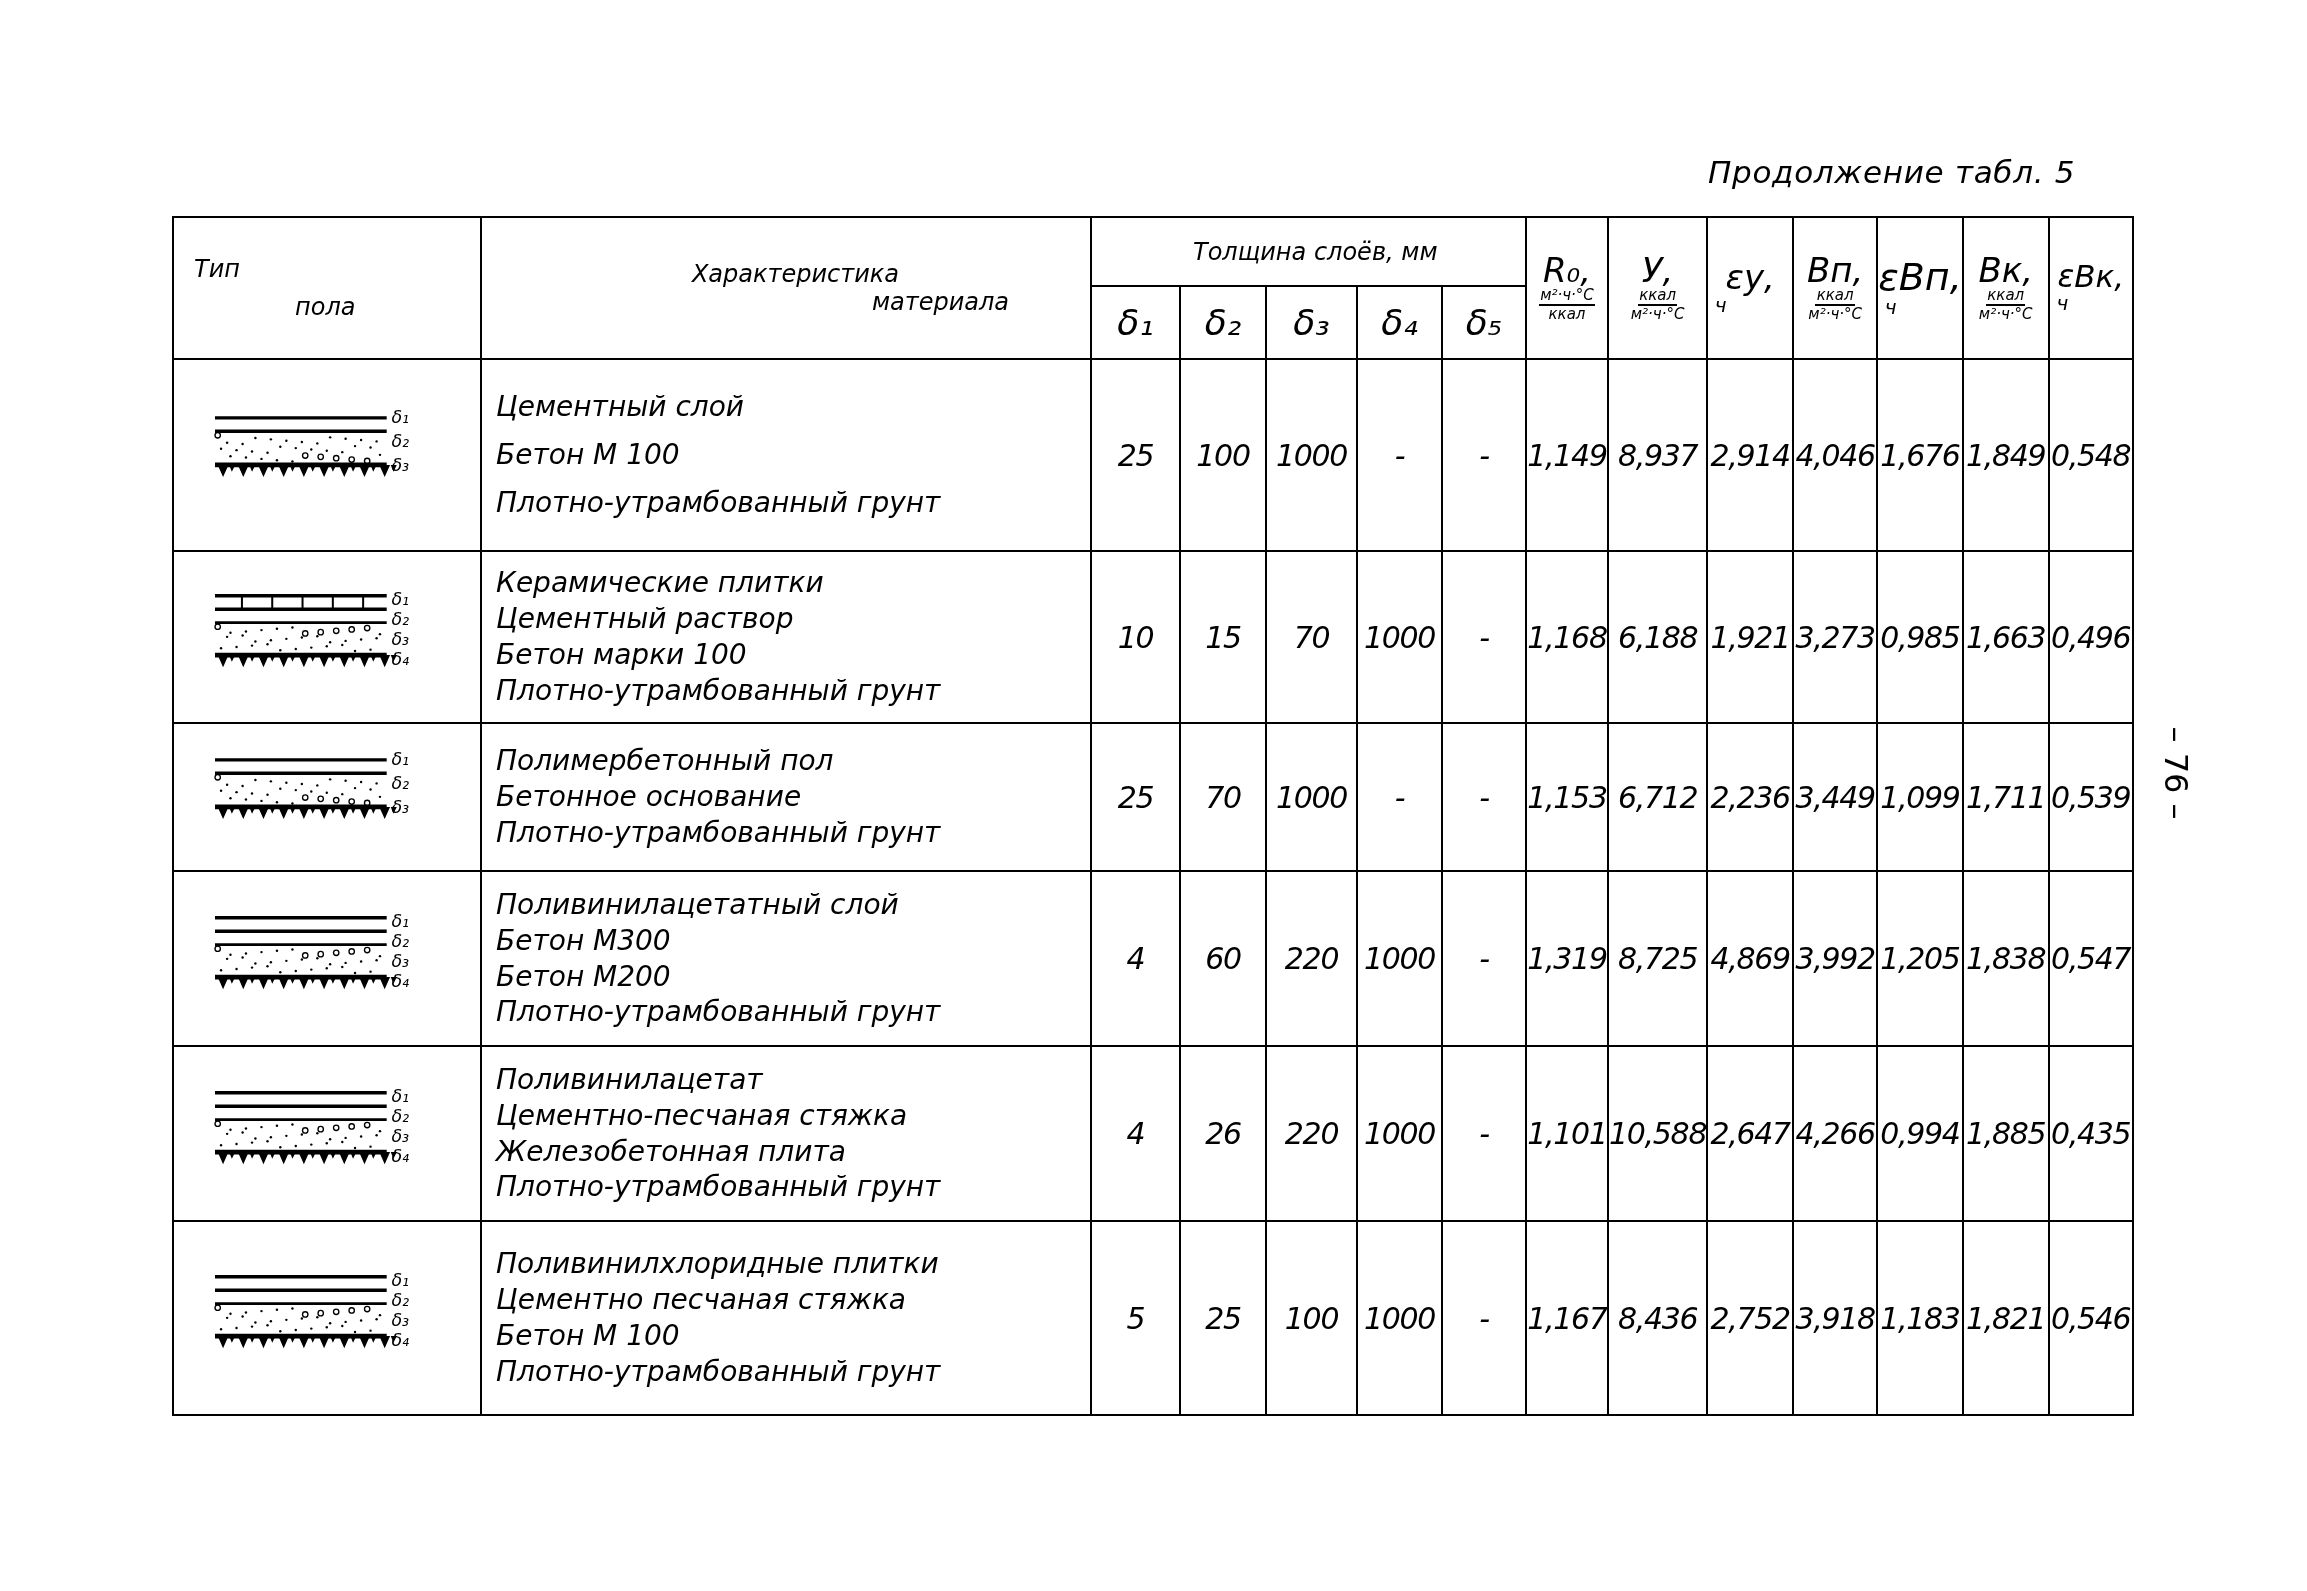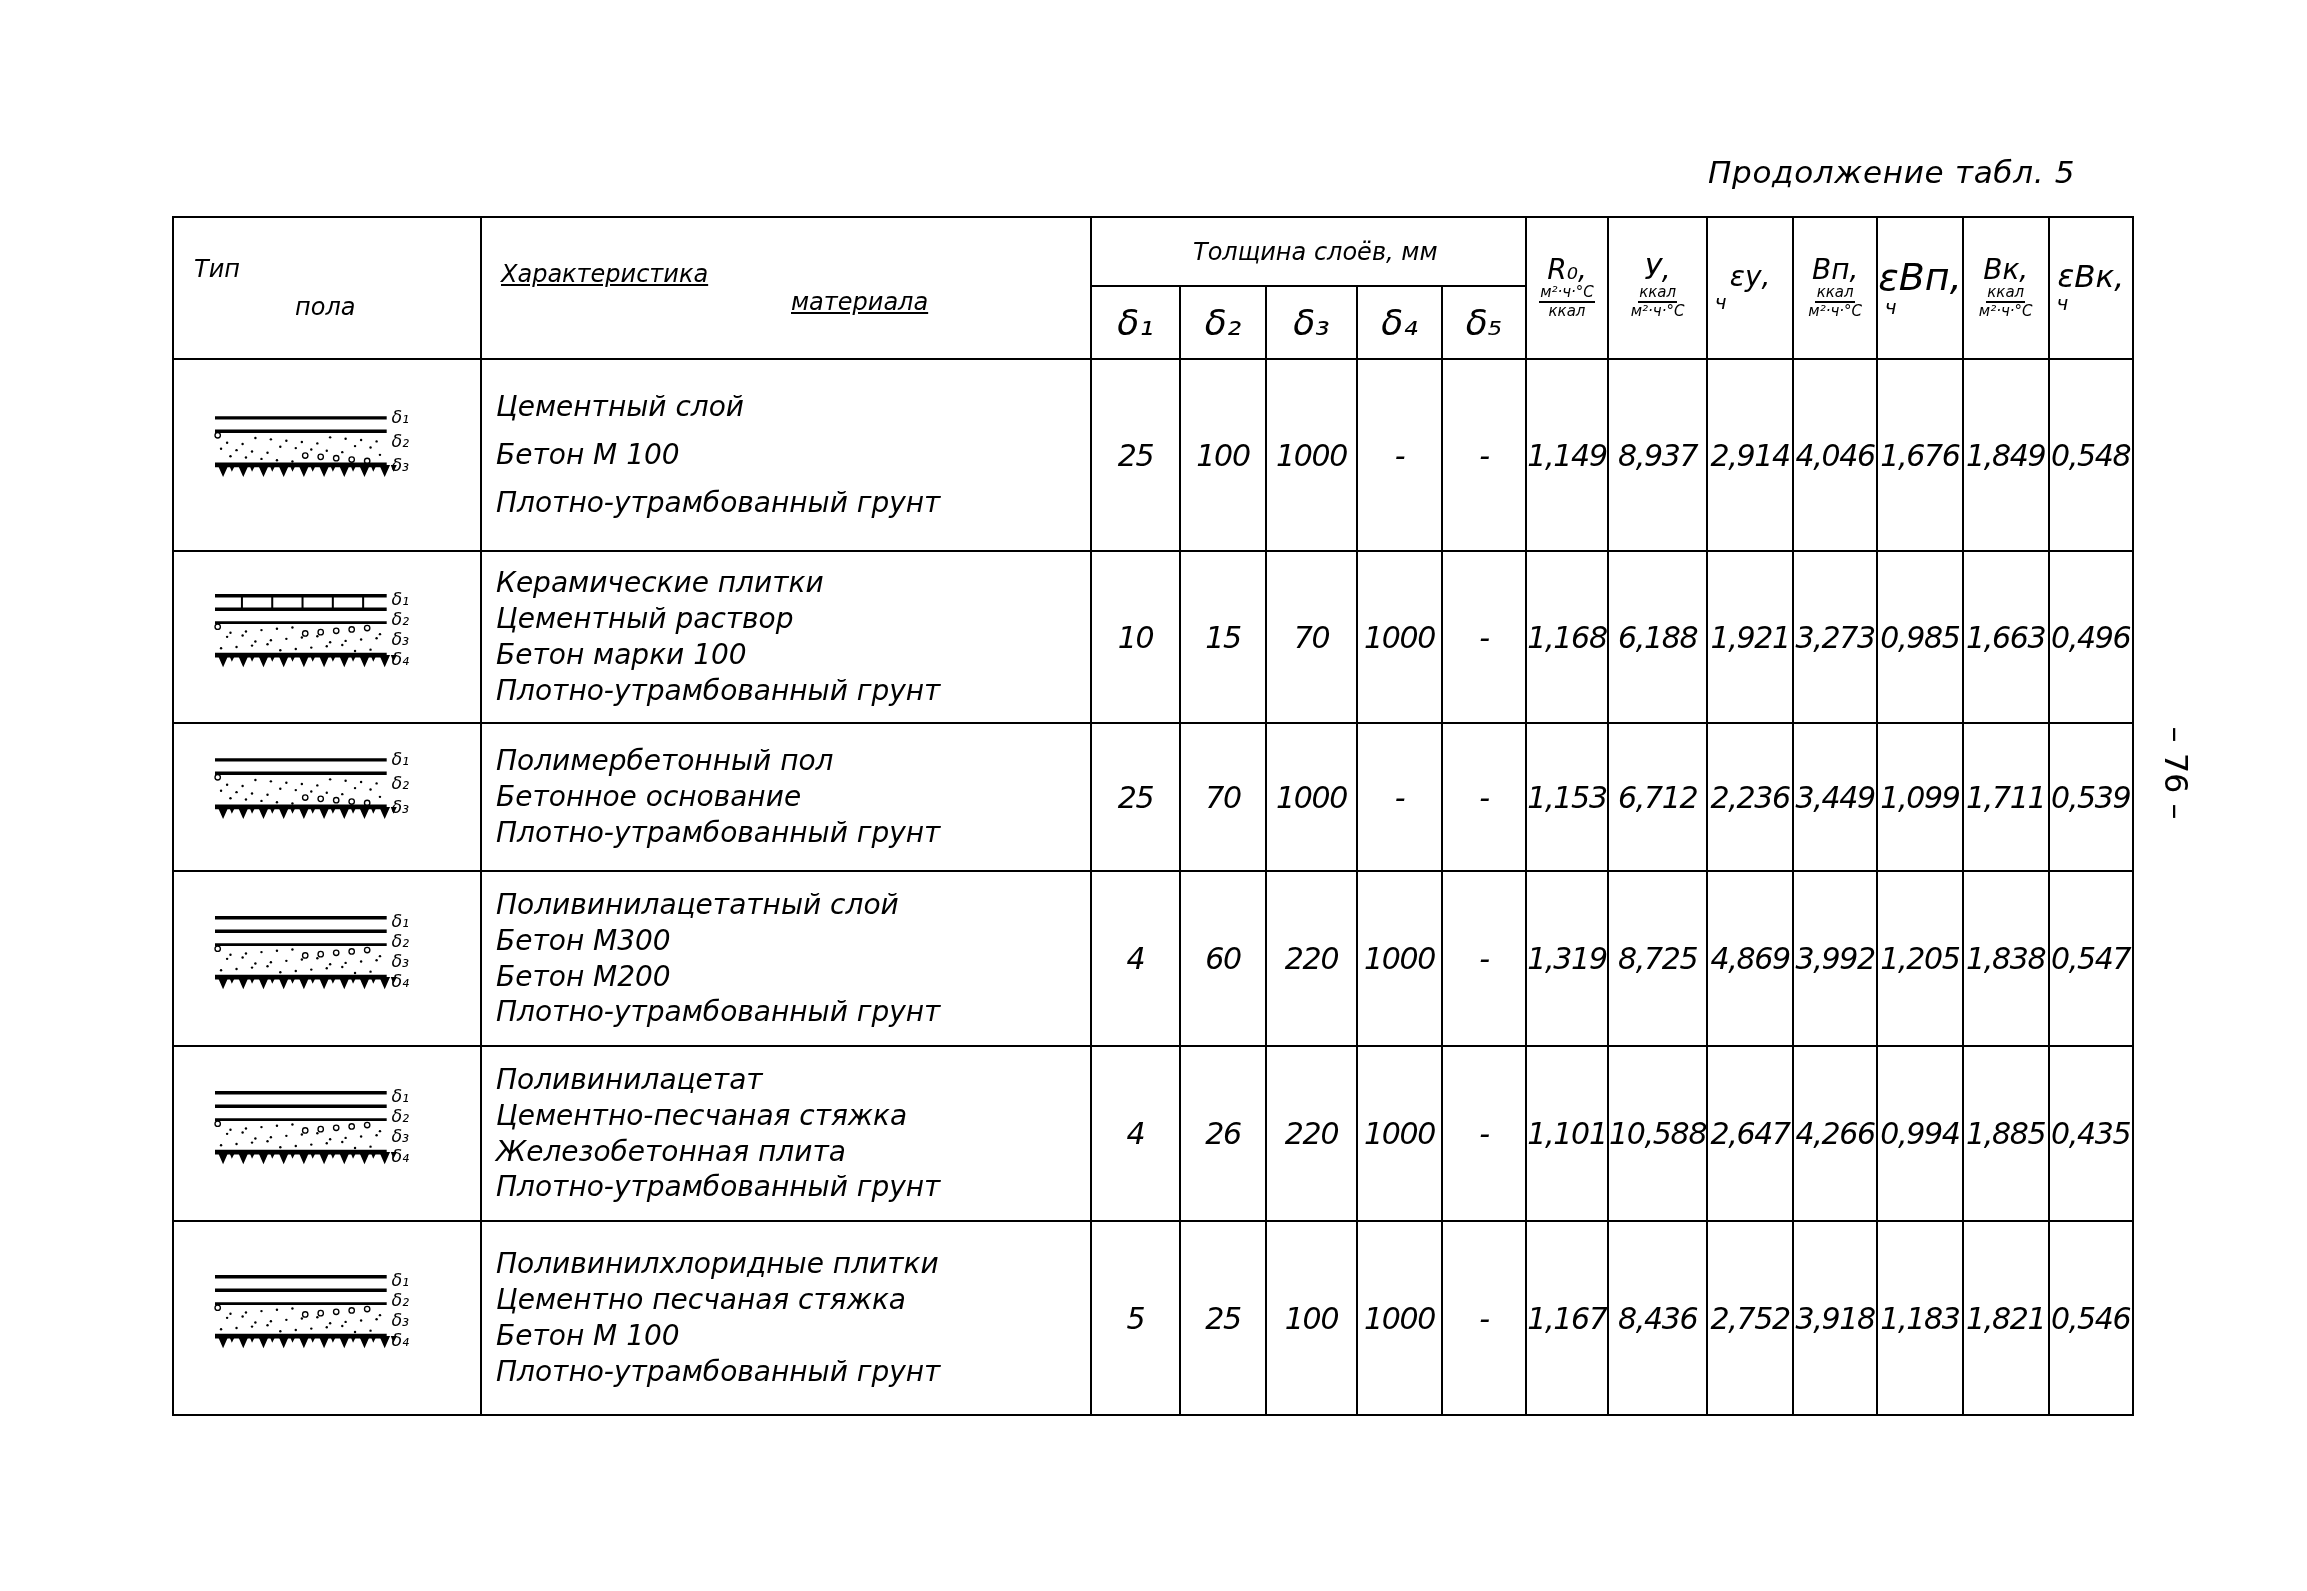--- a/index.html
+++ b/index.html
@@ -4,21 +4,21 @@
 <style>
   html, body { margin:0; padding:0; background:#ffffff; }
   body { width:2307px; height:1592px; position:relative; overflow:hidden;
          font-family:"DejaVu Sans", sans-serif; color:#000; }
   #title { position:absolute; left:1708px; top:154px; font-size:31px; font-style:italic; letter-spacing:0.7px; }
   #pagenum { position:absolute; left:2129px; top:754px; font-size:32px; transform:rotate(90deg); transform-origin:center; white-space:nowrap; }
   table { position:absolute; left:172px; top:216px; border-collapse:collapse; table-layout:fixed; }
   td, th { border:2.7px solid #000; padding:0; font-weight:normal; vertical-align:middle; overflow:hidden; }
   th { font-style:italic; }
   .hdr-main { font-size:24px; }
-  .sym { font-size:28px; line-height:1; }
+  .sym { font-size:34px; line-height:1; }
   .unit { font-size:15px; line-height:1.15; display:block; }
   .unit .num { border-bottom:2px solid #000; display:inline-block; padding:0 1.3px; }
   .num-cell { text-align:center; font-style:italic; font-size:30px; letter-spacing:-1.3px; }
   .mat { font-style:italic; font-size:28px; line-height:1.28; padding-left:14px; text-align:left; }
   .diag-cell { text-align:left; padding-left:34px; }
   .delta-row th { font-size:36px; }
 </style>
 </head>
 <body>
 
@@ -41,21 +41,21 @@
       <col style="width:84px">
       <col style="width:86px">
       <col style="width:84px">
   </colgroup>
   <thead>
     <tr style="height:69px">
       <th rowspan="2" class="hdr-main" style="text-align:left; padding-left:20px;">
         <div style="margin-bottom:9.4px">Тип</div>
         <div style="padding-left:101px">пола</div>
       </th>
-      <th rowspan="2" class="hdr-main" style="text-align:left; padding-left:19px;text-decoration:underline;">
+      <th rowspan="2" class="hdr-main" style="text-align:center; padding-left:19px;">
         <div>Характеристика</div>
         <div style="padding-left:290px">материала</div>
       </th>
       <th colspan="5" class="hdr-main" style="text-align:center; padding-left:13.5px;">Толщина слоёв, мм</th>
       <th rowspan="2">
         <span class="sym">R₀,</span>
         <span class="unit"><span class="num">м²·ч·°С</span><br><span>ккал</span></span>
       </th>
       <th rowspan="2">
         <span class="sym">У,</span>

